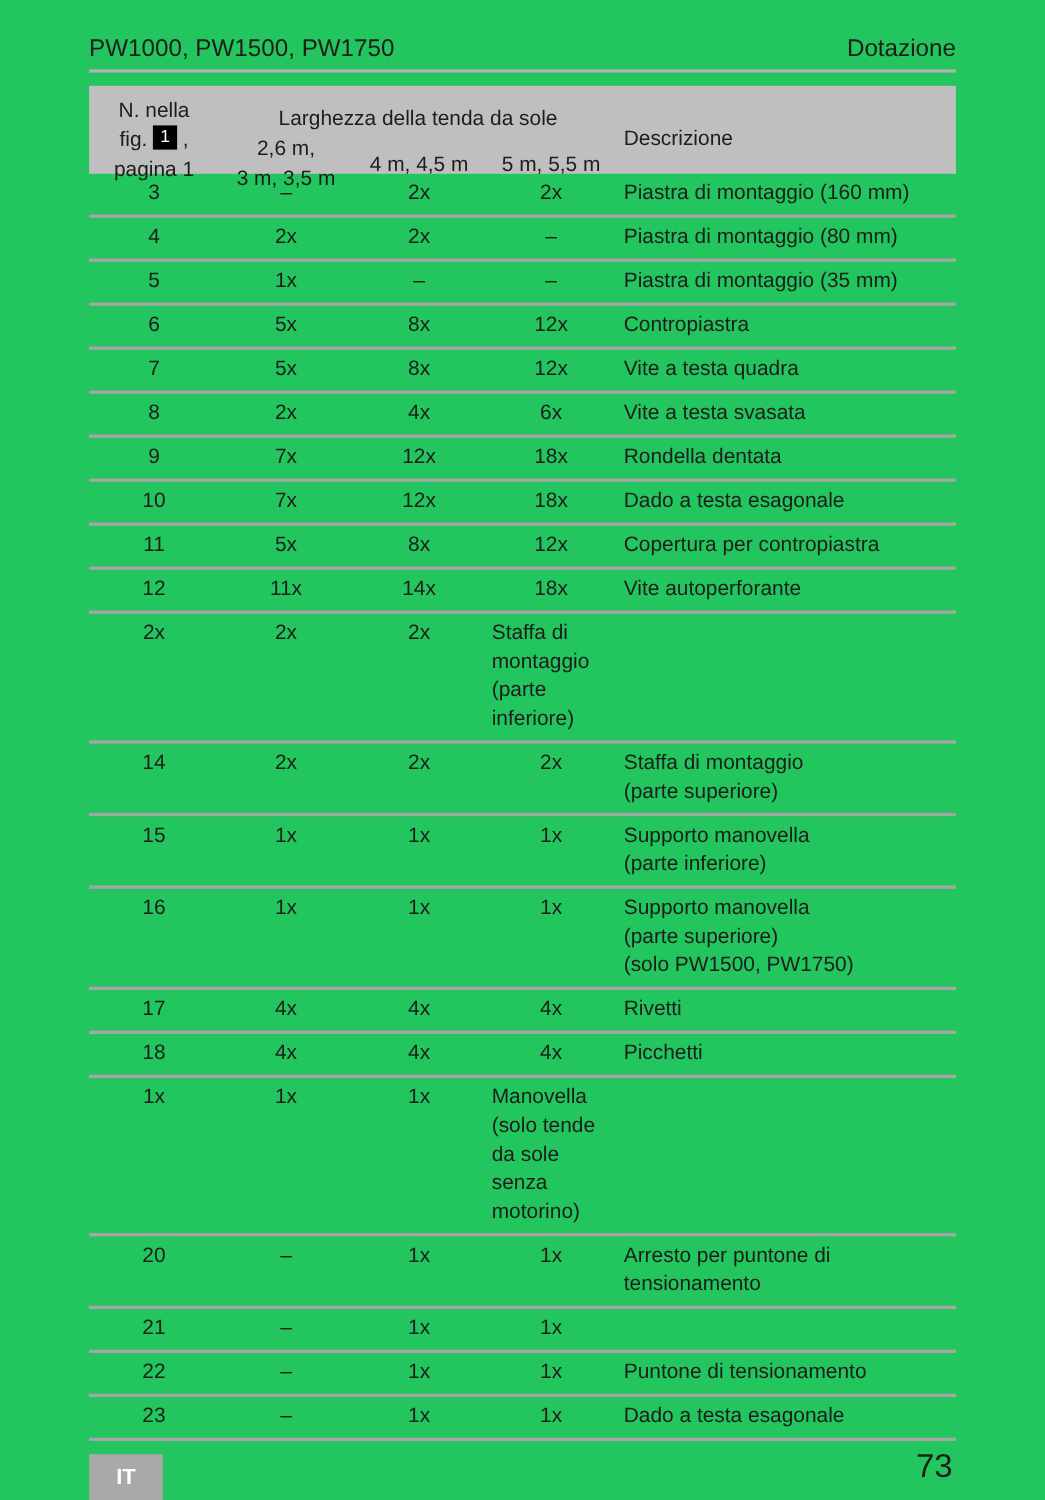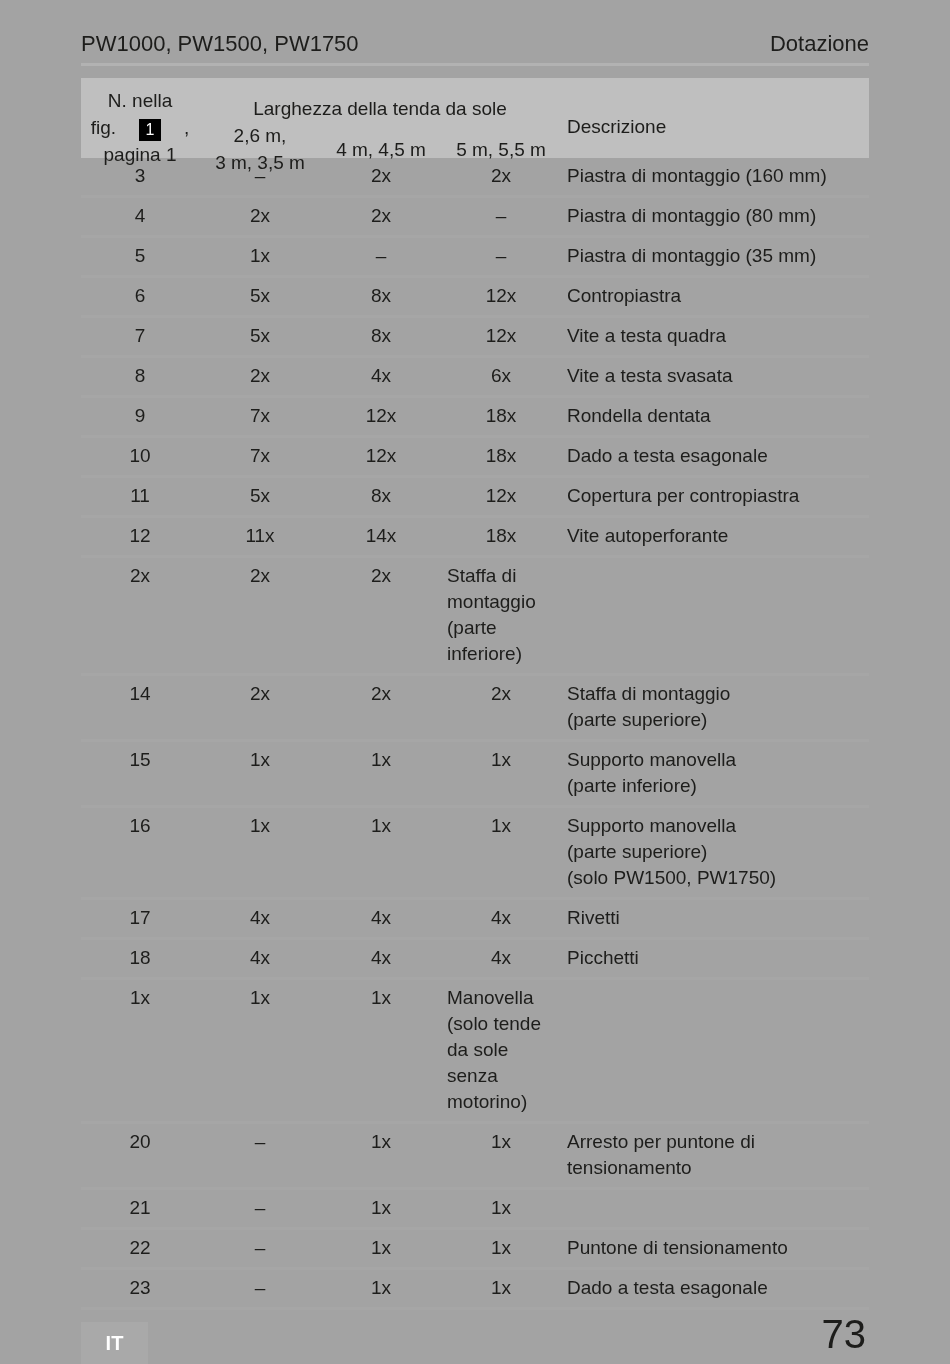--- a/index.html
+++ b/index.html
@@ -5,42 +5,42 @@
   :root{
     --header-bg:#bfbfbf;
     --divider:#a6a6a6;
     --badge-bg:#a9a9a9;
     --fig-badge-bg:#000000;
     --text:#1d1d1b;
   }
   *{margin:0;padding:0;box-sizing:border-box;}
   html,body{background:#e8e8e8;}
   .page{
-    width:950px;height:1364px;position:relative;background:#a3a3a3;
+    width:950px;height:1364px;position:relative;background:#22c55e;
     font-family:"Liberation Sans",sans-serif;color:var(--text);
     overflow:hidden;margin:0 auto;
   }
   .content{margin:0 81px;}
   
   .page-header{
     display:flex;justify-content:space-between;align-items:flex-end;
     padding-top:32px;padding-bottom:7px;border-bottom:3px solid #b2b2b2;
     font-size:22px;line-height:24px;
   }
   
   .thead{
     margin-top:12px;background:var(--header-bg);height:80px;
     display:grid;grid-template-columns:118px 122px 120px 120px 1fr;
     grid-template-rows:44px 1fr;font-weight:normal;font-size:19px;
   }
   .th-ref{
     grid-column:1;grid-row:1/3;display:flex;flex-direction:column;
     justify-content:center;align-items:center;line-height:27px;text-align:center;
   }
-  .th-ref-line2{display:flex;align-items:flex-end;gap:23px;}
+  .th-ref-line2{display:flex;align-items:flex-start;gap:5px;}
   .fig-badge{
     display:inline-flex;width:22px;height:22px;background:var(--fig-badge-bg);
     color:#ffffff;align-items:center;justify-content:center;font-size:16px;
   }
   .th-span{
     grid-column:2/5;grid-row:1;display:flex;align-items:flex-end;
     justify-content:center;padding-bottom:2px;
   }
   .th-width{
     grid-row:2;display:flex;align-items:center;justify-content:center;
@@ -61,21 +61,21 @@
   }
   .cell-num{text-align:center;}
   .cell-desc{padding-left:6px;white-space:pre-line;}
   
   .lang-badge{
     position:absolute;left:81px;bottom:0;width:67px;height:42px;
     background:var(--badge-bg);color:#ffffff;font-weight:bold;font-size:20px;
     display:flex;align-items:center;justify-content:center;
   }
   .page-number{
-    position:absolute;right:84px;bottom:14px;font-size:40px;line-height:32px;
+    position:absolute;right:84px;bottom:14px;font-size:30px;line-height:32px;
   }
 </style>
 </head>
 <body>
 
 <div class="page">
   <div class="content">
 
     <div class="page-header">
       <span>PW1000, PW1500, PW1750</span>

